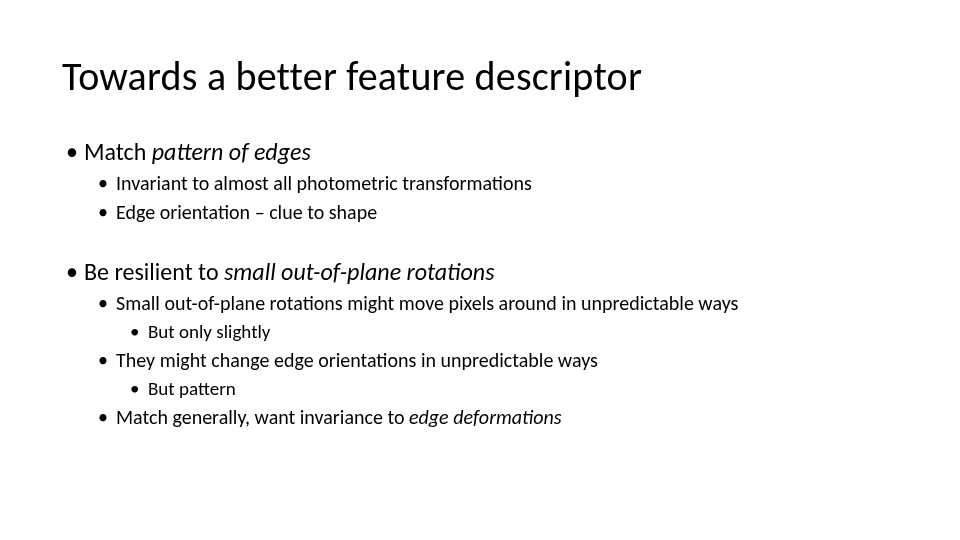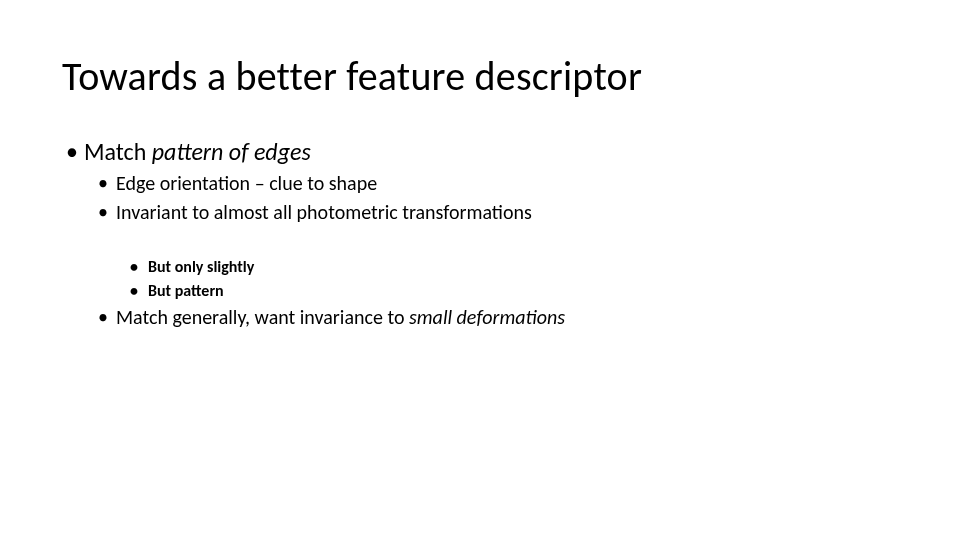--- a/index.html
+++ b/index.html
@@ -42,23 +42,22 @@
     font-size: 20px;
     margin: 0 0 4px 54px;
   }
   .l2 .bullet {
     display: inline-block;
     width: 18px;
     margin-left: -18px;
     vertical-align: top;
   }
   .l3 {
-    font-size: 16px;
+    font-size: 19px;
     margin: 0 0 4px 86px;
-    font-weight: bold;
   }
   .l3 .bullet {
     display: inline-block;
     width: 18px;
     margin-left: -18px;
     vertical-align: top;
   }
   .gap {
     height: 28px;
   }
@@ -73,38 +72,47 @@
 
   <h1 class="title">Towards a better feature descriptor</h1>
 
   <div class="body">
 
     <div class="l1">
       <span class="bullet">•</span><span><span>Match </span><em class="ital">pattern of edges</em></span>
     </div>
 
     <div class="l2">
-      <span class="bullet">•</span><span>Edge orientation – clue to shape</span>
+      <span class="bullet">•</span><span>Invariant to almost all photometric transformations</span>
     </div>
 
     <div class="l2">
-      <span class="bullet">•</span><span>Invariant to almost all photometric transformations</span>
+      <span class="bullet">•</span><span>Edge orientation – clue to shape</span>
     </div>
 
     <div class="gap"></div>
 
+    <div class="l1">
+      <span class="bullet">•</span><span><span>Be resilient to </span><em class="ital">small out-of-plane rotations</em></span>
+    </div>
 
+    <div class="l2">
+      <span class="bullet">•</span><span>Small out-of-plane rotations might move pixels around in unpredictable ways</span>
+    </div>
 
     <div class="l3">
       <span class="bullet">•</span><span>But only slightly</span>
     </div>
 
+    <div class="l2">
+      <span class="bullet">•</span><span>They might change edge orientations in unpredictable ways</span>
+    </div>
 
     <div class="l3">
       <span class="bullet">•</span><span>But pattern</span>
     </div>
 
     <div class="l2">
-      <span class="bullet">•</span><span><span>Match generally, want invariance to </span><em class="ital">small deformations</em></span>
+      <span class="bullet">•</span><span><span>Match generally, want invariance to </span><em class="ital">edge deformations</em></span>
     </div>
 
   </div>
 </div>
 
 </body></html>

